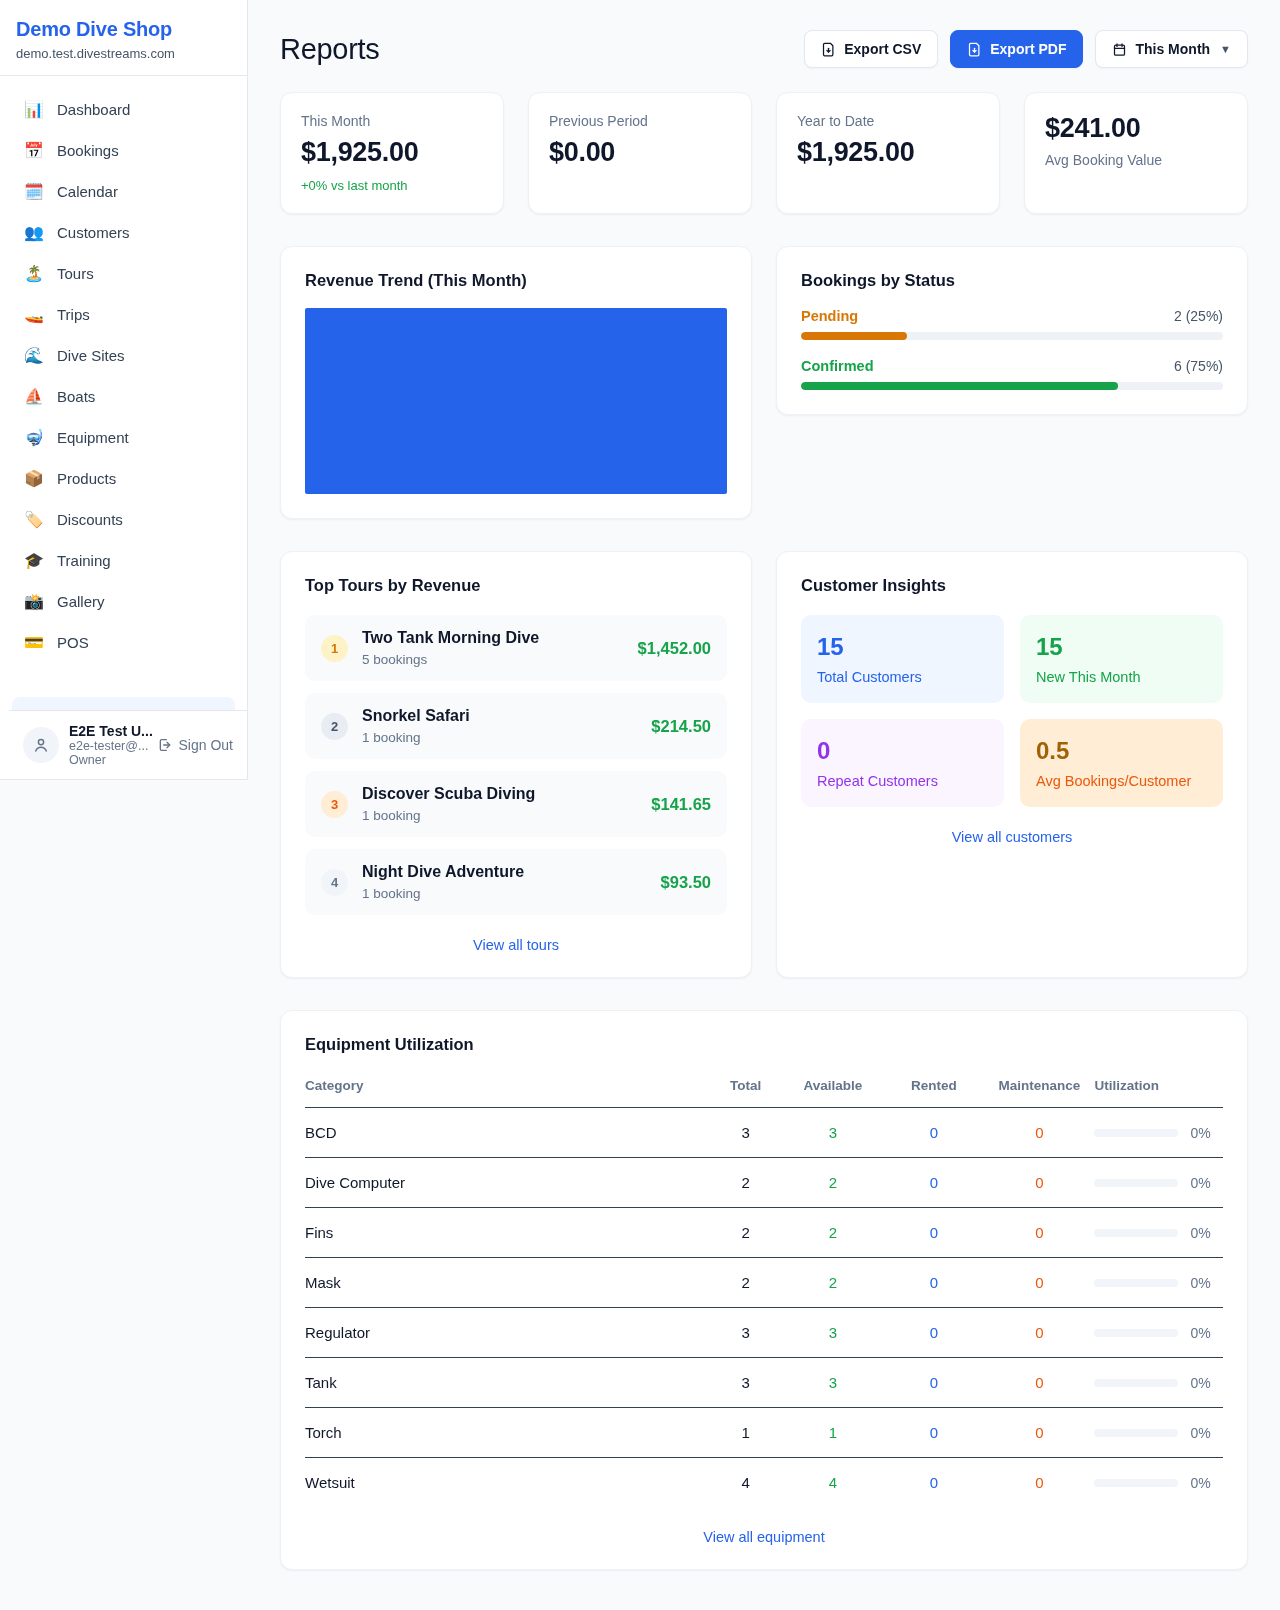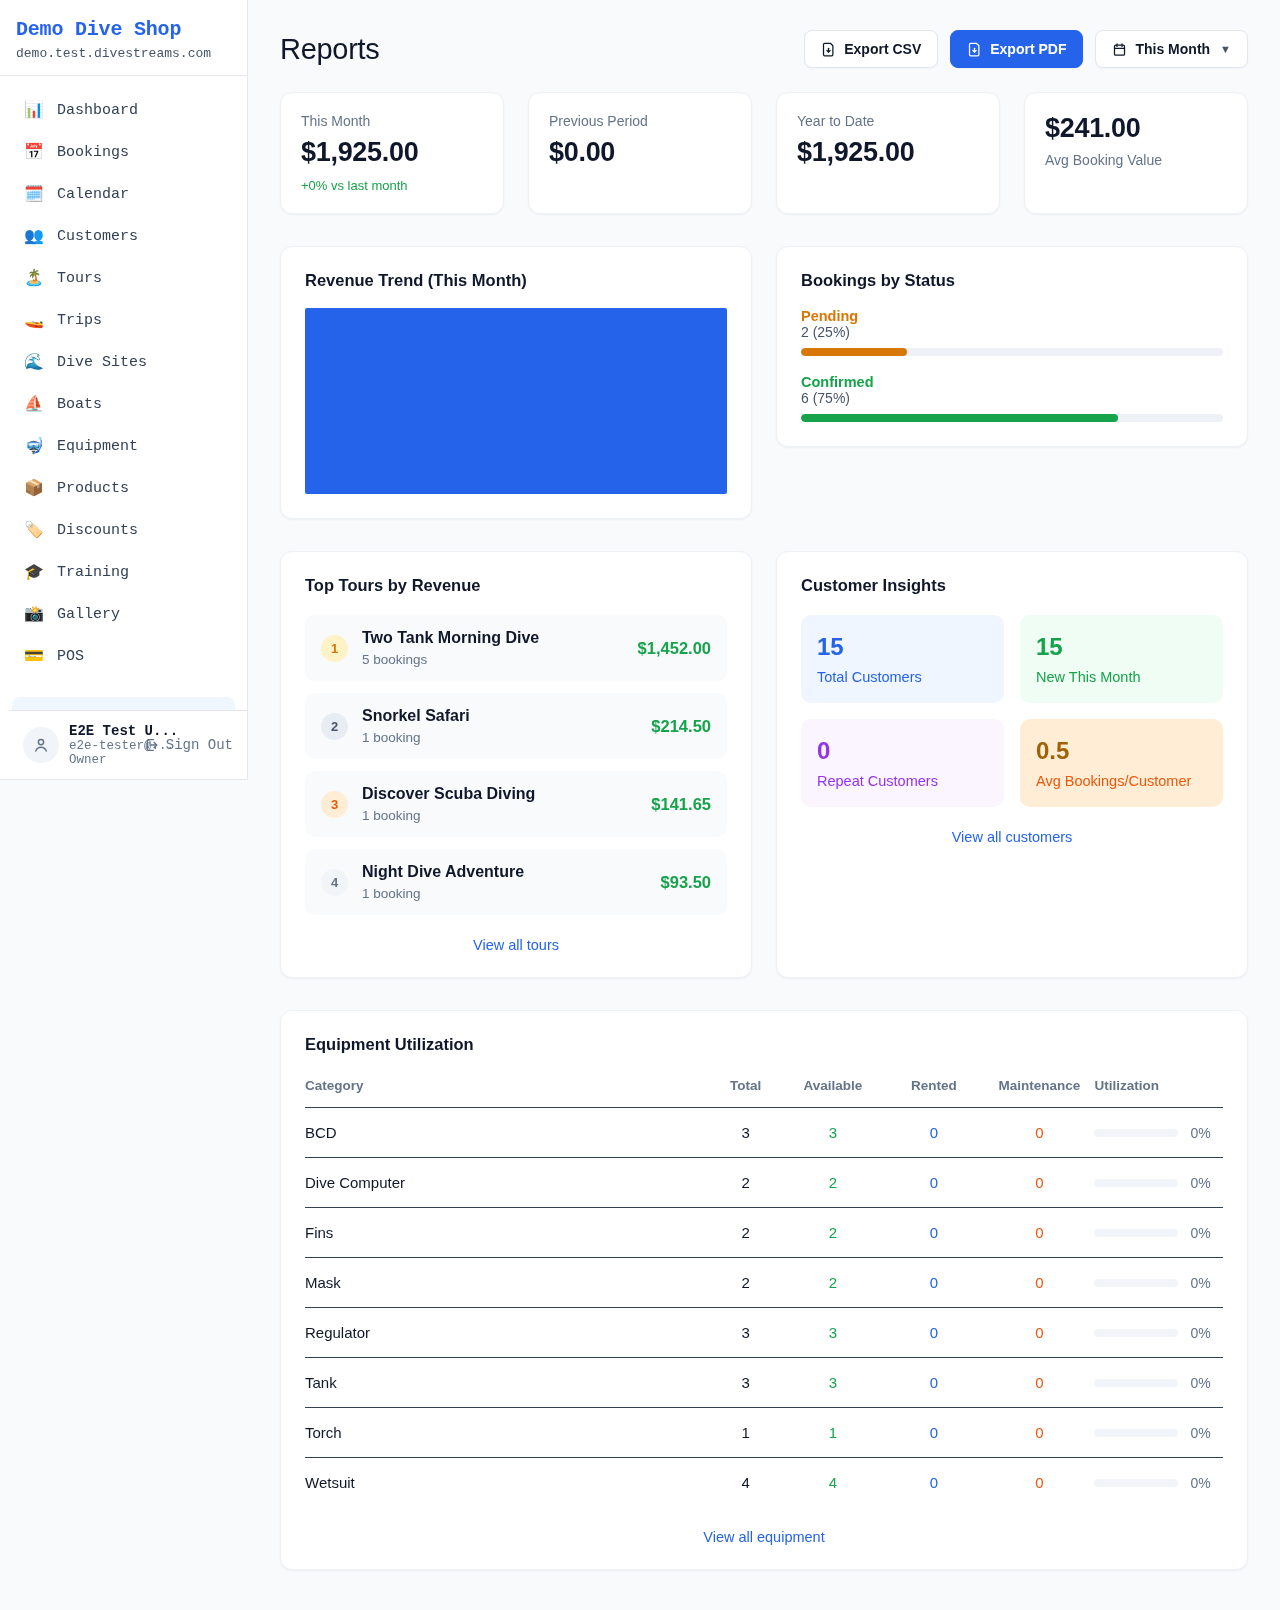--- a/index.html
+++ b/index.html
@@ -1,21 +1,21 @@
 <!DOCTYPE html>
 <html><head>
 <meta charset="utf-8">
 <style>
   * { margin:0; padding:0; box-sizing:border-box; }
   html,body { width:1280px; background:#f8fafc; font-family:"Liberation Sans", sans-serif; color:#0f172a; }
   body { position:relative; min-height:1610px; }
 
   
   .sidebar { position:absolute; left:0; top:0; width:248px; height:780px; background:#fff;
-             border-right:1px solid #e5e7eb; border-bottom:1px solid #e5e7eb; display:flex; flex-direction:column;font-family:Liberation Mono, monospace; }
+             border-right:1px solid #e5e7eb; border-bottom:1px solid #e5e7eb; display:flex; flex-direction:column; }
   .brand { padding:18px 16px 14px; border-bottom:1px solid #e5e7eb; }
   .brand-name { font-size:20px; font-weight:800; color:#2563eb; letter-spacing:-0.2px; }
   .brand-domain { font-size:13px; color:#475569; margin-top:5px; }
   .nav { padding:14px 12px 0; flex:1; }
   .nav-item { display:flex; align-items:center; gap:13px; padding:10px 12px; border-radius:8px;
               font-size:15px; color:#334155; cursor:pointer; margin-bottom:2px; }
   .nav-icon { width:20px; font-size:16px; text-align:center; }
   .nav-active-partial { margin:0 12px; height:13px; background:#eff6ff; border-radius:8px 8px 0 0; }
   .side-footer { border-top:1px solid #e5e7eb; padding:12px 14px; display:flex; align-items:center; gap:10px;margin-left:9px; }
   .avatar { width:36px; height:36px; border-radius:50%; background:#f1f5f9; display:flex; align-items:center; justify-content:center; flex:none; }
@@ -45,21 +45,21 @@
   .stat-card.value-first .stat-value { margin-top:0; }
   .stat-card.value-first .stat-label { margin-top:8px; }
 
   .row-2 { display:grid; grid-template-columns:1fr 1fr; gap:24px; margin-top:32px; align-items:start; }
   .card-pad { padding:24px; }
   .card-title { font-size:16.5px; font-weight:700; }
 
   .rev-chart { margin-top:18px; height:186px; border-radius:2px; }
 
   .status-row { margin-top:18px; }
-  .status-line { display:flex; justify-content:space-between; align-items:baseline; font-size:14.5px; font-weight:600;flex-direction:column; }
+  .status-line { display:flex; justify-content:space-between; align-items:baseline; font-size:14.5px; font-weight:600; }
   .status-count { font-size:14px; font-weight:400; color:#475569; }
   .track { height:8px; background:#eef1f5; border-radius:4px; margin-top:8px; overflow:hidden; }
   .fill { height:100%; border-radius:4px; }
 
   .row-3 { display:grid; grid-template-columns:1fr 1fr; gap:24px; margin-top:32px; }
   .tour-row { display:flex; align-items:center; gap:14px; background:#f8fafc; border-radius:10px;
               padding:14px 16px; margin-top:12px; }
   .tour-row:first-of-type { margin-top:20px; }
   .rank { width:27px; height:27px; border-radius:50%; display:flex; align-items:center; justify-content:center;
           font-size:13px; font-weight:700; flex:none; }

